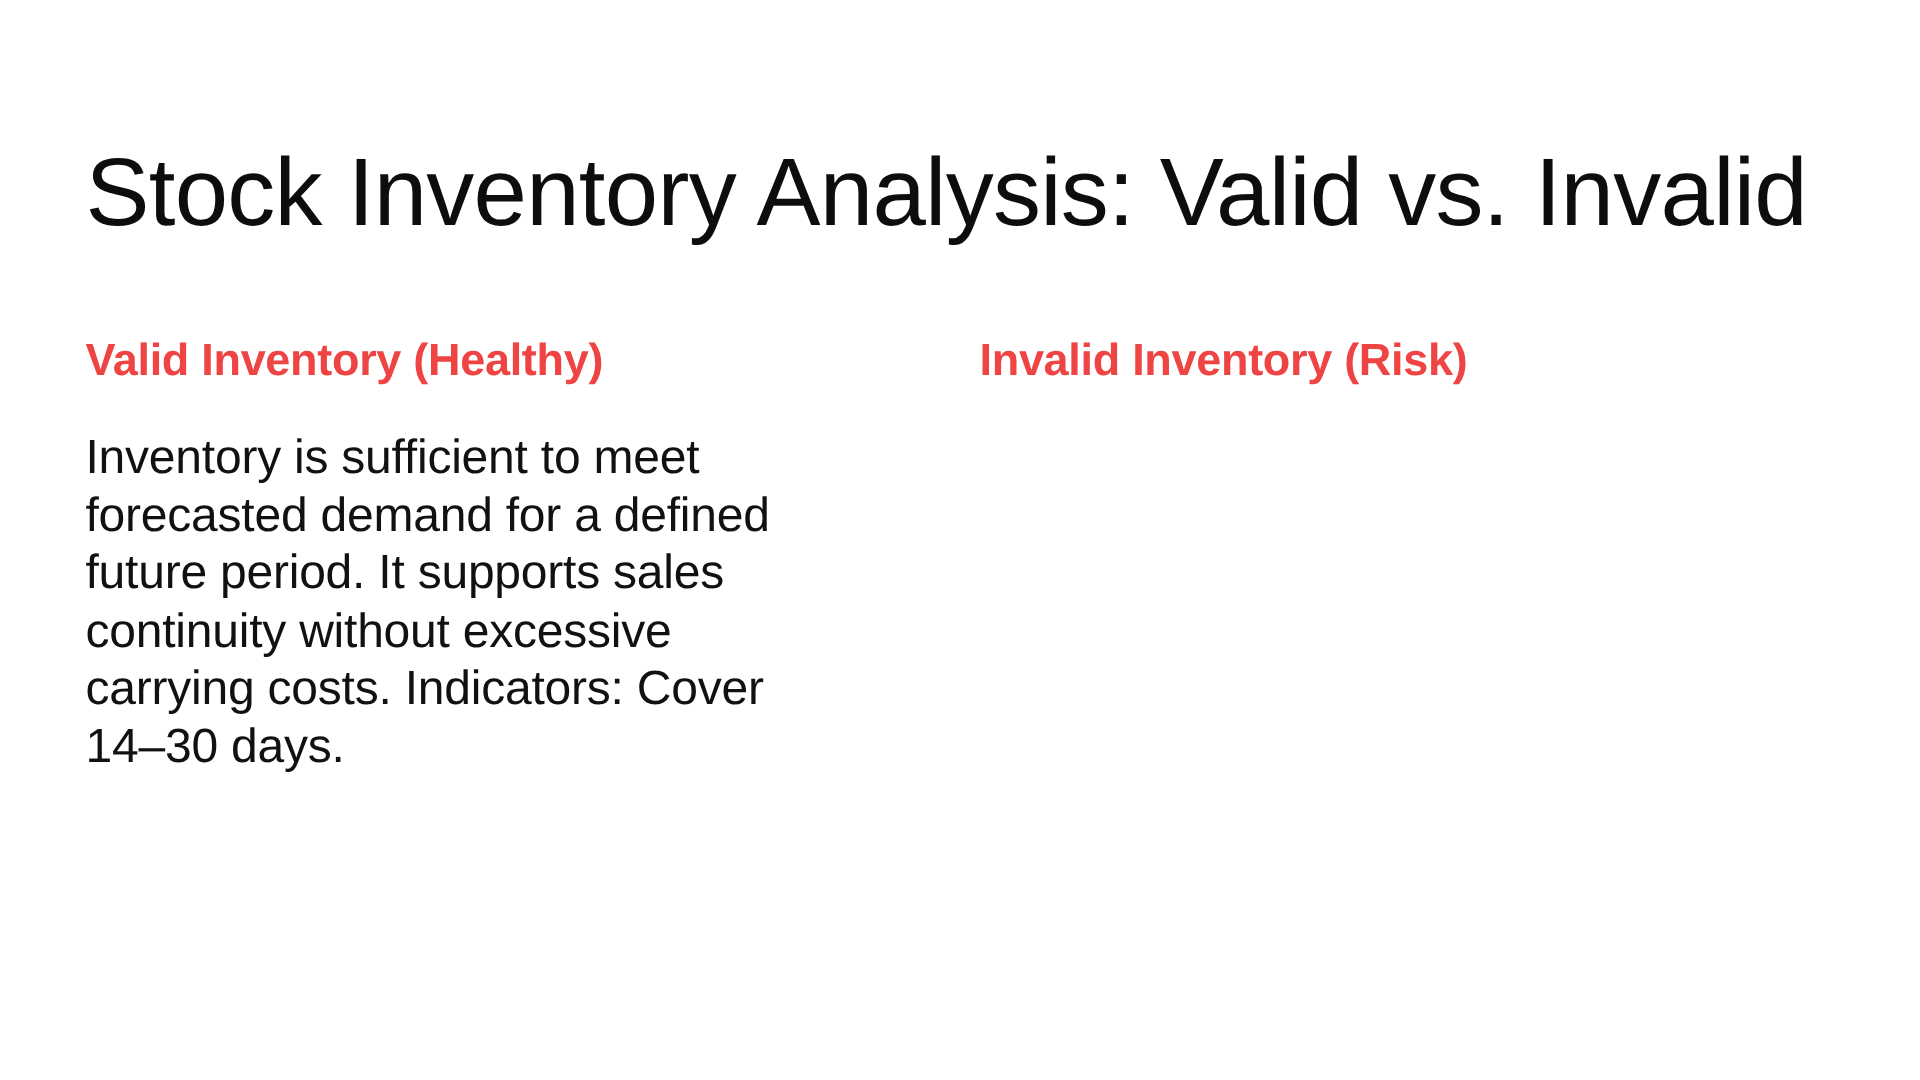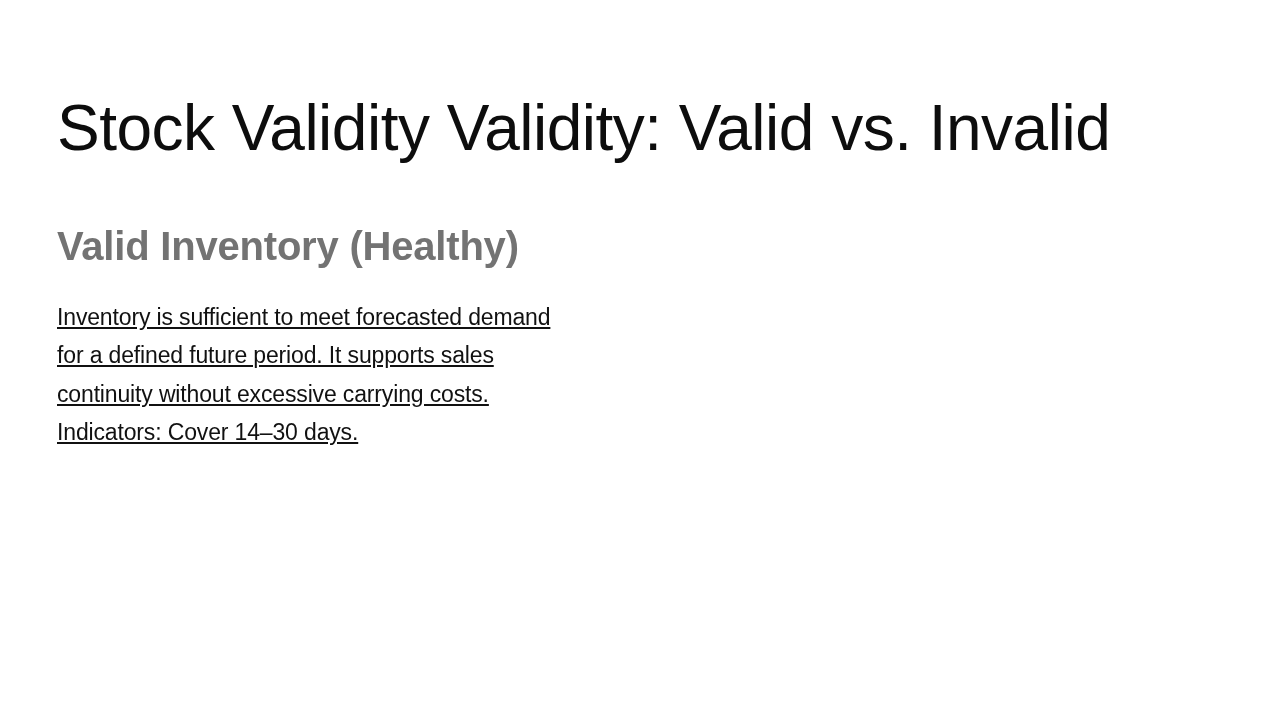--- a/index.html
+++ b/index.html
@@ -41,49 +41,49 @@
     display: flex;
     flex-direction: row;
     align-items: flex-start;
     gap: 96px;
   }
   .column {
     width: 500px;
     flex: 0 0 500px;
   }
   .column-heading {
-    font-size: 40px;
+    font-size: 30px;
     font-weight: 700;
     line-height: 1.24;
     letter-spacing: -0.2px;
-    color: #737373;
+    color: #ef4444;
     margin: 0 0 26px 0;
   }
   .column-body {
-    font-size: 23px;
+    font-size: 32px;
     font-weight: 400;
     line-height: 38.5px;
     letter-spacing: -0.15px;
     color: #111111;
     margin: 0;
-    text-decoration: underline;
   }
 </style>
 </head>
 <body>
 
 <div class="slide">
 
-  <h1 class="slide-title">Stock Validity Validity: Valid vs. Invalid</h1>
+  <h1 class="slide-title">Stock Inventory Analysis: Valid vs. Invalid</h1>
 
   <div class="columns">
 
     <div class="column">
       <h2 class="column-heading">Valid Inventory (Healthy)</h2>
       <p class="column-body">Inventory is sufficient to meet forecasted demand for a defined future period. It supports sales continuity without excessive carrying costs. Indicators: Cover 14–30 days.</p>
     </div>
 
     <div class="column">
+      <h2 class="column-heading">Invalid Inventory (Risk)</h2>
     </div>
 
   </div>
 
 </div>
 
 </body></html>

